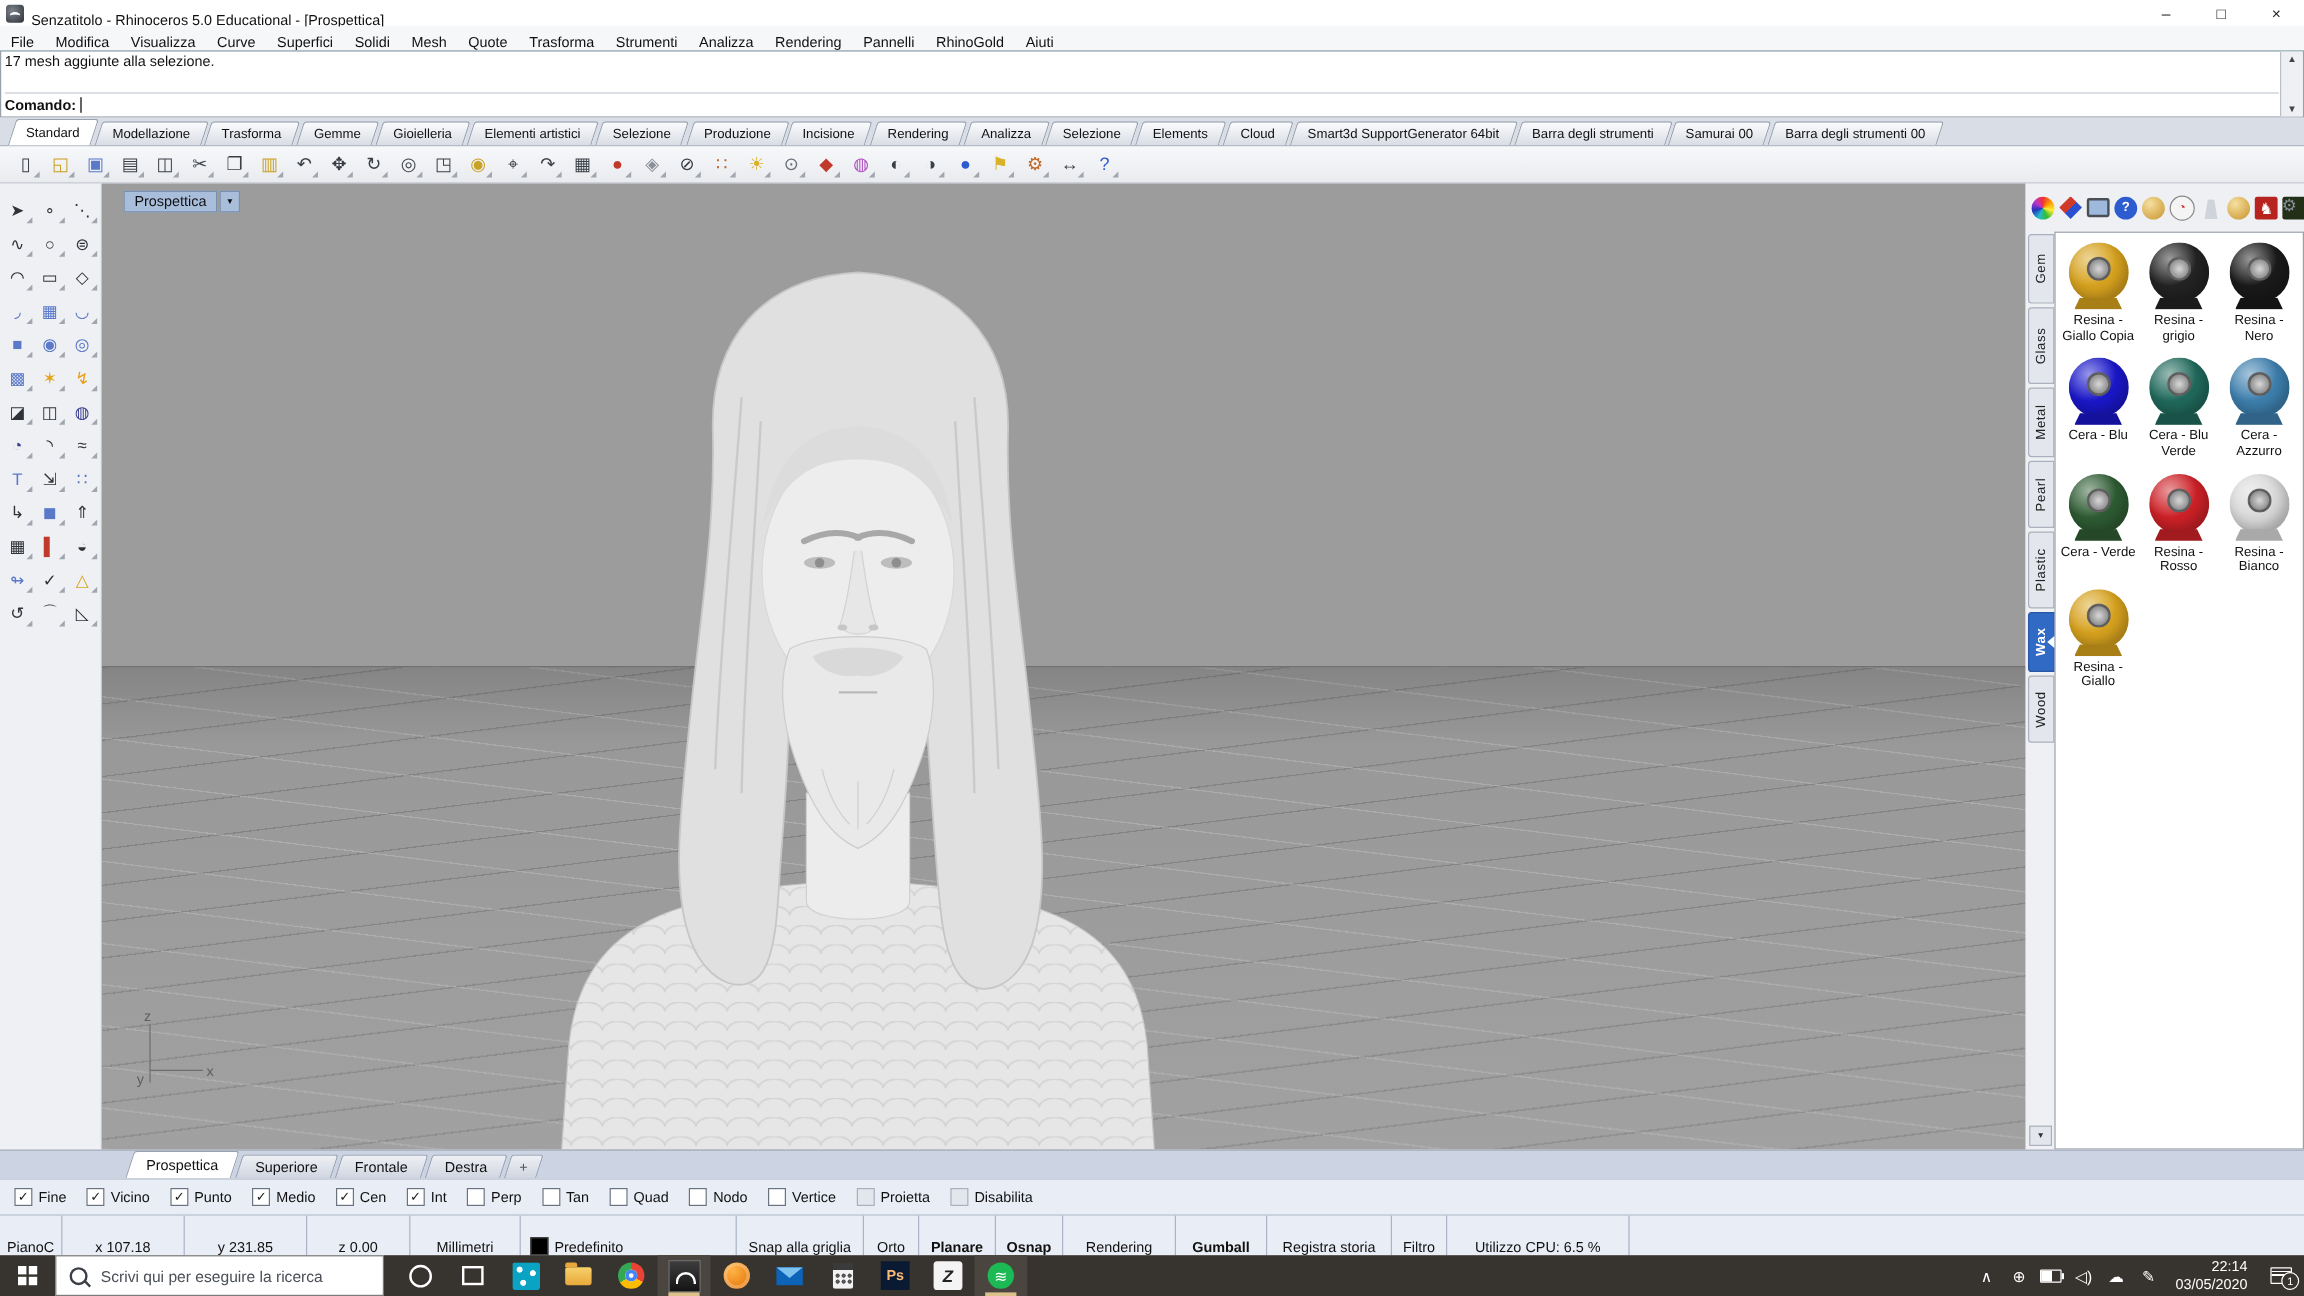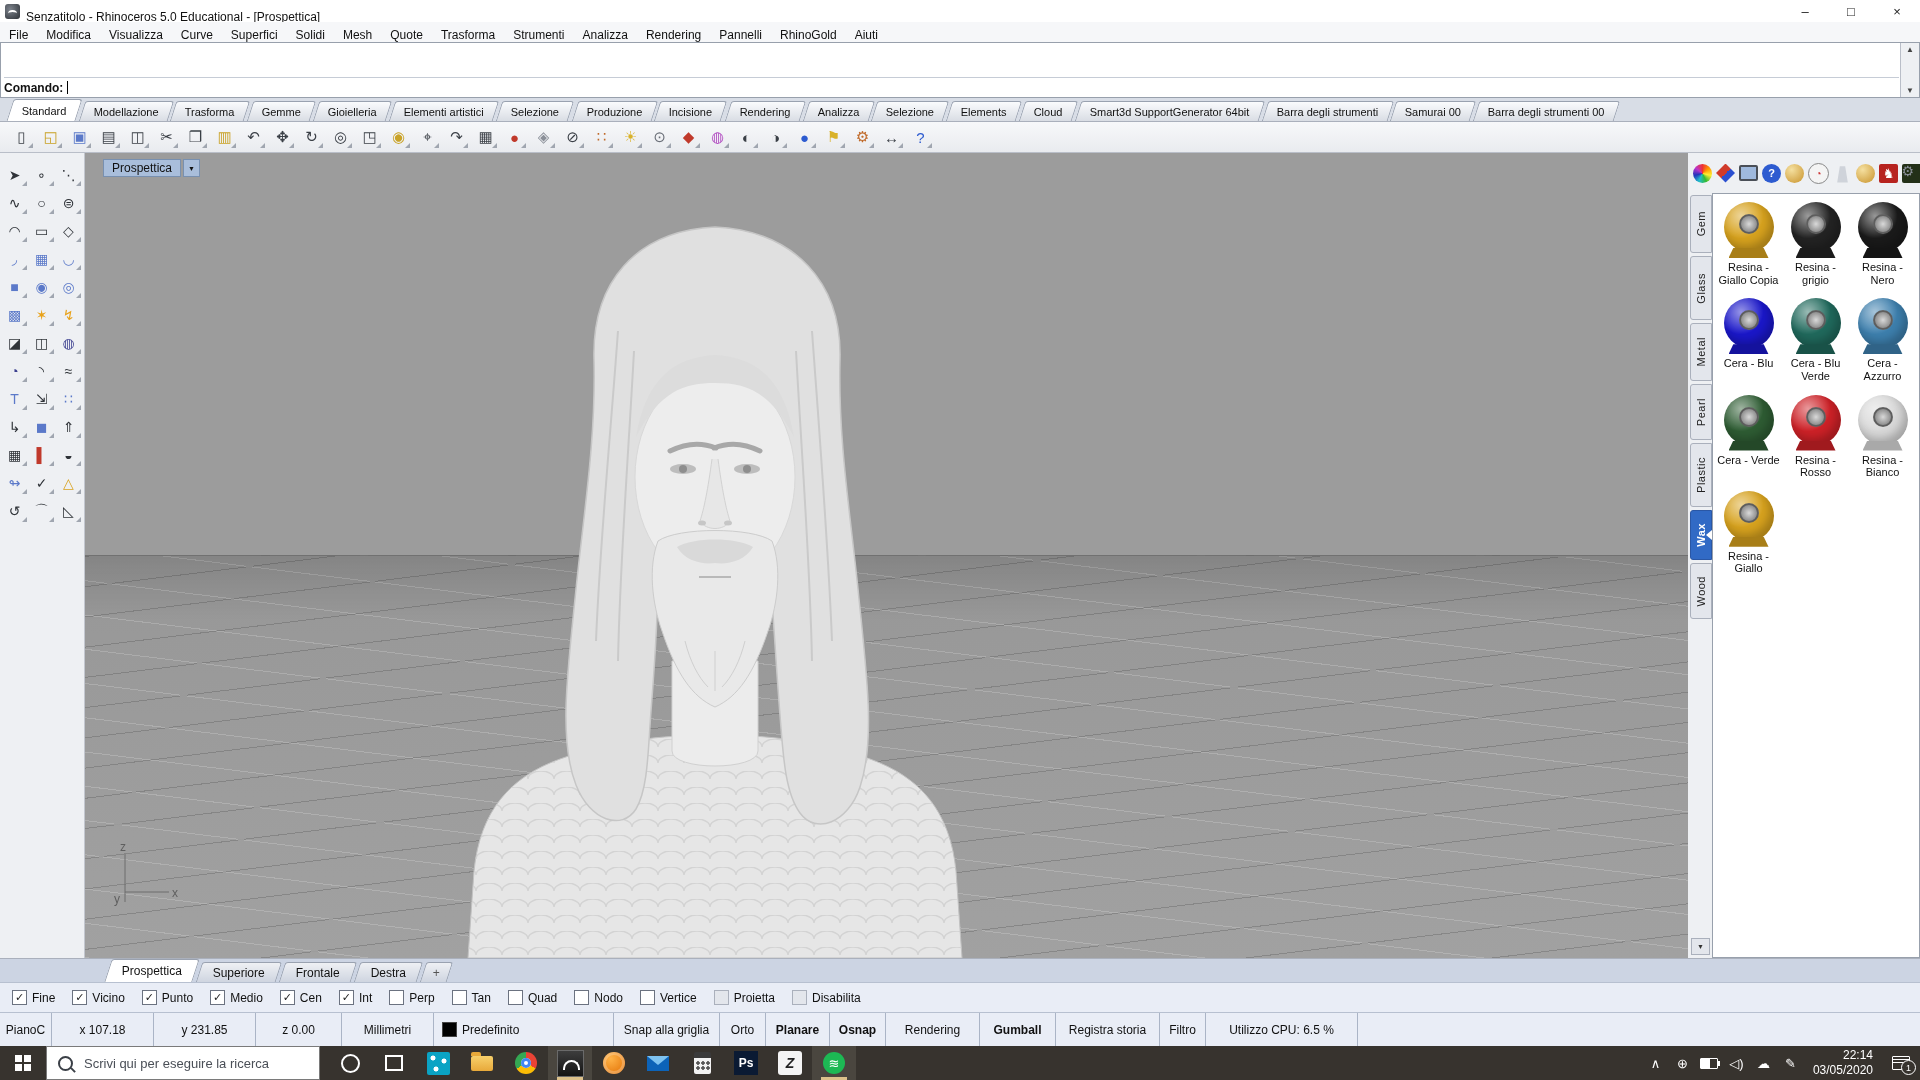--- a/index.html
+++ b/index.html
@@ -84,21 +84,21 @@
   .vtab.active{background:#fff;height:22px;}
   .vtab.plus{padding:0 9px;color:#555;}
   
   .osnapbar{position:absolute;left:0;right:0;top:982px;height:30px;background:#e9edf6;border-top:1px solid #b7c0d0;display:flex;align-items:center;padding-left:12px;font-size:12px;box-sizing:border-box;}
   .os-item{display:flex;align-items:center;margin-right:17px;}
   .cb{width:13px;height:13px;border:1px solid #6b7280;background:#fff;margin-right:5px;display:flex;align-items:center;justify-content:center;font-size:11px;color:#222;}
   .os-item.checked .cb::after{content:"✓";}
   .os-item.dim .cb{background:#e3e6ec;border-color:#aab0bc;}
   
   .statusbar{position:absolute;left:0;right:0;top:1012px;height:34px;background:#e9edf6;border-top:1px solid #b7c0d0;display:flex;font-size:12px;box-sizing:border-box;}
-  .st-seg{display:flex;align-items:center;justify-content:center;border-right:1px solid #aab4c6;padding:0 4px;box-sizing:border-box;white-space:nowrap;}
+  .st-seg{display:flex;align-items:flex-end;justify-content:center;border-right:1px solid #aab4c6;padding:0 4px;box-sizing:border-box;white-space:nowrap;}
   .st-seg.bold{font-weight:bold;}
   .st-seg.has-sw{justify-content:flex-start;padding-left:8px;}
   .st-seg.has-sw::before{content:"";width:13px;height:13px;background:#000;border:1px solid #444;margin-right:5px;flex:0 0 auto;}
   .st-fill{flex:1;}
   
   .taskbar{position:absolute;left:0;right:0;top:1046px;height:34px;background:#37332e;display:flex;align-items:center;color:#fff;}
   .start{width:46px;height:34px;display:flex;align-items:center;justify-content:center;}
   .winlogo{display:grid;grid-template-columns:7px 7px;grid-template-rows:7px 7px;gap:2px;}
   .winlogo i{background:#fff;}
   .searchbox{width:274px;height:34px;background:#fff;border:1px solid #7a7a7a;box-sizing:border-box;display:flex;align-items:center;padding:0 11px;color:#4a4f57;font-size:13px;}
@@ -125,21 +125,21 @@
   .k-mail i{width:22px;height:15px;display:block;background:#0c63b8;position:relative;overflow:hidden;}
   .k-mail i::after{content:"";position:absolute;left:0;top:0;border-left:11px solid transparent;border-right:11px solid transparent;border-top:9px solid #7ec3f0;}
   .k-calc i{width:17px;height:22px;display:block;border-radius:2px;background:
       radial-gradient(circle 1.5px at 4px 11px,#555 1.5px,transparent 2px),
       radial-gradient(circle 1.5px at 9px 11px,#555 1.5px,transparent 2px),
       radial-gradient(circle 1.5px at 14px 11px,#555 1.5px,transparent 2px),
       radial-gradient(circle 1.5px at 4px 16px,#555 1.5px,transparent 2px),
       radial-gradient(circle 1.5px at 9px 16px,#555 1.5px,transparent 2px),
       radial-gradient(circle 1.5px at 14px 16px,#555 1.5px,transparent 2px),
       linear-gradient(#3a3a3a 0 6px,#f2f2f2 6px);}
-  .k-ps i{width:24px;height:24px;display:flex;align-items:center;justify-content:center;background:#0a1a33;color:#ffffff;font-size:12px;font-weight:bold;font-style:normal;}
+  .k-ps i{width:24px;height:24px;display:flex;align-items:center;justify-content:center;background:#0a1a33;color:#fdba74;font-size:12px;font-weight:bold;font-style:normal;}
   .k-zbrush i{width:24px;height:24px;display:flex;align-items:center;justify-content:center;background:#f4f4f4;color:#222;font-size:14px;font-weight:bold;font-style:italic;border-radius:3px;}
   .k-spotify i{width:22px;height:22px;border-radius:50%;display:flex;align-items:center;justify-content:center;background:#1db954;color:#fff;font-size:13px;font-style:normal;}
   .tray{margin-left:auto;display:flex;align-items:center;height:100%;}
   .tray-ic{width:27px;height:34px;display:flex;align-items:center;justify-content:center;font-size:13px;}
   .k-battery i{width:16px;height:9px;border:1px solid #fff;border-radius:1px;display:block;position:relative;background:linear-gradient(90deg,#fff 0 9px,transparent 9px);}
   .k-battery i::after{content:"";position:absolute;right:-3px;top:2px;width:2px;height:5px;background:#fff;}
   .clock{display:flex;flex-direction:column;align-items:flex-end;justify-content:center;line-height:1.25;font-size:12px;padding:0 9px;}
   .notif{width:38px;height:34px;display:flex;align-items:center;justify-content:center;position:relative;}
   .notif i{width:16px;height:12px;border:1px solid #fff;border-radius:1px;display:block;background:linear-gradient(transparent 0 2px,#fff 2px 3px,transparent 3px 5px,#fff 5px 6px,transparent 6px);}
   .notif .badge{position:absolute;right:4px;bottom:5px;width:13px;height:13px;border-radius:50%;border:1px solid #fff;background:#37332e;color:#fff;font-size:9px;display:flex;align-items:center;justify-content:center;}
@@ -173,20 +173,21 @@
       <span class="menu-item">Strumenti</span>
       <span class="menu-item">Analizza</span>
       <span class="menu-item">Rendering</span>
       <span class="menu-item">Pannelli</span>
       <span class="menu-item">RhinoGold</span>
       <span class="menu-item">Aiuti</span>
     </div>
 
   <div class="command">
     <div class="cmd-history">
+        <div class="cmd-line">17 mesh aggiunte alla selezione.</div>
       </div>
     <div class="cmd-prompt">
       <b>Comando:</b>
       <span class="caret"></span>
     </div>
     <div class="cmd-scroll">
       <span>▲</span>
       <span>▼</span>
     </div>
   </div>

